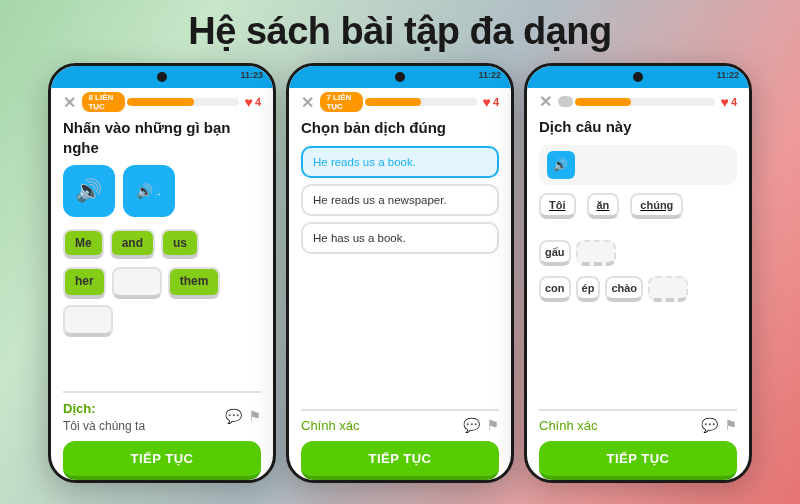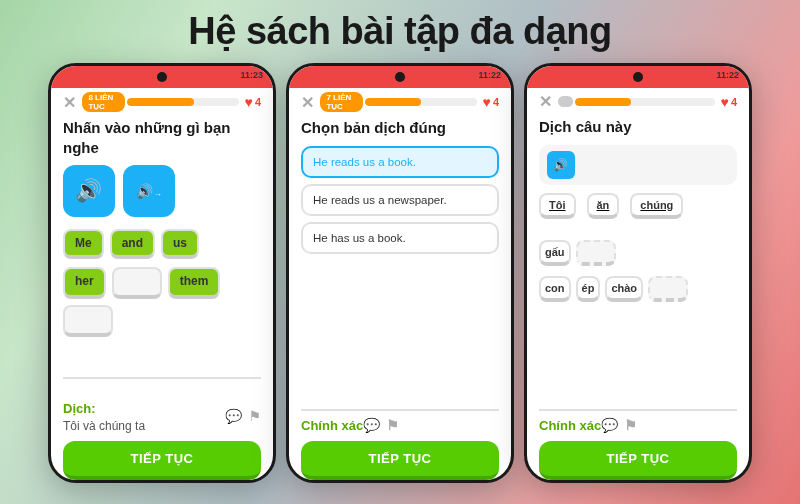--- a/index.html
+++ b/index.html
@@ -40,21 +40,21 @@
       border-radius: 28px;
       overflow: hidden;
       box-shadow: 0 8px 32px rgba(0,0,0,0.25);
       border: 3px solid #1a1a1a;
       position: relative;
       flex-shrink: 0;
     }
 
     
     .phone-status-bar {
-      background: #ef4444;
+      background: #0ea5e9;
       display: flex;
       justify-content: center;
       align-items: center;
       height: 22px;
       position: relative;
     }
     .phone-camera {
       width: 10px;
       height: 10px;
       background: #1a1a1a;
@@ -229,24 +229,25 @@
       border-radius: 12px;
       padding: 10px;
       width: 100%;
       cursor: pointer;
       margin-top: 8px;
       letter-spacing: 0.5px;
       border-bottom: 4px solid #45a800;
     }
     .chinh-xac-label {
       font-size: 13px;
-      font-weight: bold;
+      font-weight: normal;
       color: #58a700;
       display: flex;
       align-items: center;
+      justify-content: space-between;
     }
 
     
     .choice-question {
       font-size: 12px;
       color: #333;
       line-height: 1.5;
       margin-bottom: 10px;
     }
     .choice-options {
@@ -393,21 +394,21 @@
         </div>
 
         <div class="word-tiles">
           <div class="word-tile">her</div>
           <div class="word-tile empty"></div>
           <div class="word-tile">them</div>
           <div class="word-tile empty"></div>
         </div>
 
         <div style="margin-top:auto;">
-          <div style="border-top:2px solid #e0e0e0;padding-top:20px;margin-top:16px;">
+          <div style="border-top:2px solid #e0e0e0;padding-top:6px;margin-top:16px;">
             <div class="dich-bar">
               <div>
                 <span class="dich-label">Dịch:</span>
                 <div class="dich-text">Tôi và chúng ta</div>
               </div>
               <div class="dich-icons">
                 <span class="dich-icon">💬</span>
                 <span class="dich-icon">⚑</span>
               </div>
             </div>

